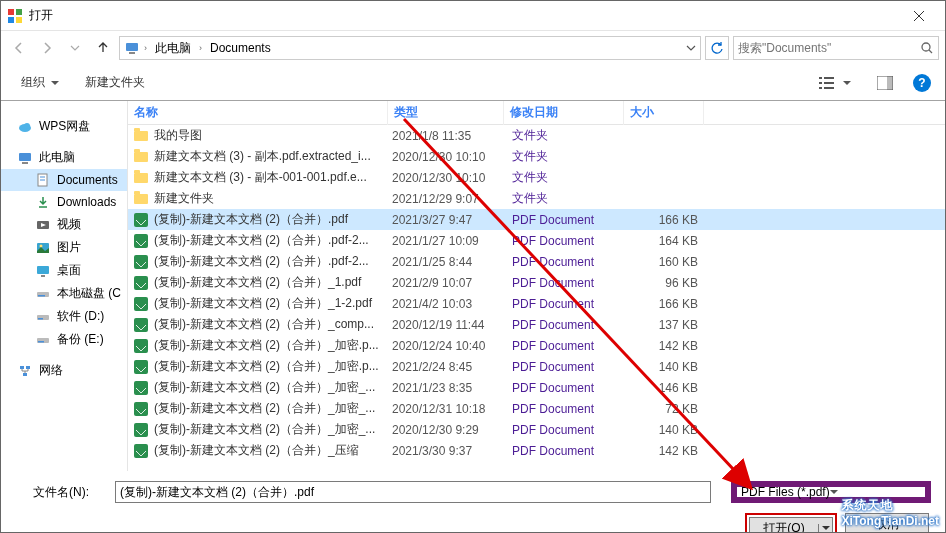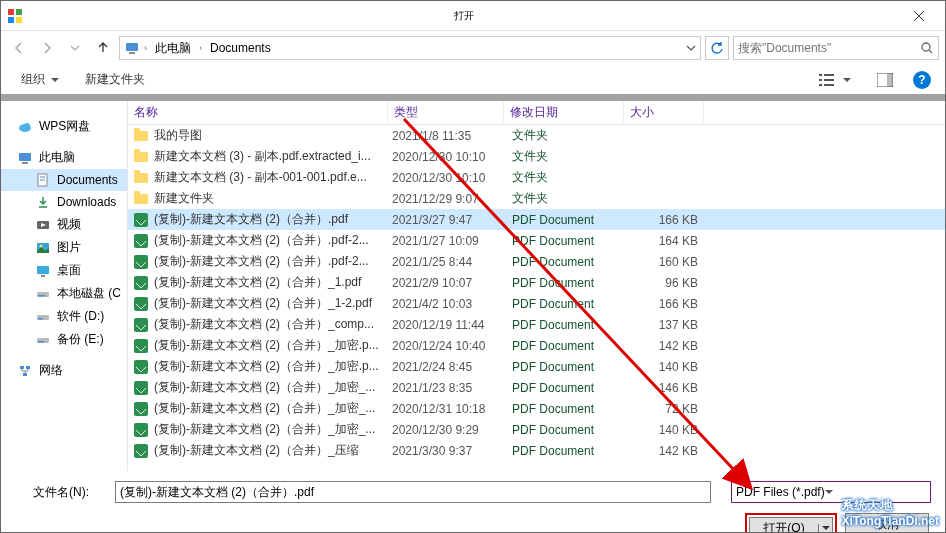--- a/index.html
+++ b/index.html
@@ -1,67 +1,67 @@
 <!DOCTYPE html>
 <html><head>
 <meta charset="utf-8">
 <style>
 * { box-sizing: border-box; margin: 0; padding: 0; font-family: "Microsoft YaHei", "Segoe UI", sans-serif; font-size: 12px; }
 body { background: #fff; width: 946px; height: 533px; border: 1px solid #666; overflow: hidden; position: relative; }
 .titlebar { height: 30px; display: flex; align-items: center; padding: 0 6px; border-bottom: 1px solid #e5e5e5; }
 .app-icon { width: 16px; height: 16px; margin-right: 6px; }
-.title-text { flex: 1; font-size: 10px; text-align: center; }
+.title-text { flex: 1; font-size: 12px; }
 .close-btn { width: 40px; height: 28px; display: flex; align-items: center; justify-content: center; font-size: 14px; color: #333; }
 .navbar { height: 34px; display: flex; align-items: center; padding: 4px 6px; gap: 4px; }
 .nav-arrow { width: 24px; height: 24px; display: flex; align-items: center; justify-content: center; color: #888; }
 .nav-arrow.enabled { color: #333; }
 .breadcrumb-box { flex: 1; height: 24px; border: 1px solid #ccc; display: flex; align-items: center; padding: 0 4px; gap: 2px; }
 .bc-icon { width: 16px; height: 16px; display:flex; align-items:center; justify-content:center; }
 .bc-sep { color: #666; font-size: 9px; padding: 0 2px; }
 .bc-seg { padding: 2px 4px; }
 .bc-drop { margin-left: auto; display:flex; align-items:center; gap:4px; }
 .refresh-btn { width: 24px; height: 24px; display:flex; align-items:center; justify-content:center; border:1px solid #ccc; color:#0066cc; }
 .searchbox { width: 206px; height: 24px; border: 1px solid #ccc; display:flex; align-items:center; padding: 0 4px; }
 .searchbox input { border: none; outline: none; flex:1; font-size: 12px; color:#777; }
 .search-icon { color:#666; }
-.toolbar { height: 36px; display:flex; align-items:center; padding: 4px 14px; border-bottom:7px solid #a3a3a3; gap:14px; }
+.toolbar { height: 36px; display:flex; align-items:center; padding: 4px 14px; border-bottom:1px solid #a3a3a3; gap:14px; }
 .toolbar-spacer { flex:1; }
 .toolbar .tbtn { padding: 4px 6px; display:flex; align-items:center; gap:6px; color:#333; }
 .help-icon { width:18px; height:18px; border-radius:50%; background:#0078d7; color:#fff; display:flex; align-items:center; justify-content:center; font-size:11px; font-weight:bold; }
 .main { display:flex; height: 370px; }
 .sidebar { width: 126px; overflow:hidden; padding: 6px 0; }
 .sb-item { display:flex; align-items:center; gap:6px; padding: 3px 6px 3px 16px; white-space: nowrap; }
 .sb-item.sub { padding-left: 34px; }
 .sb-item.selected { background:#cde8ff; }
 .sb-spacer { height: 8px; }
 .sb-icon { width:16px; height:16px; display:flex; align-items:center; justify-content:center; flex-shrink:0; }
 .filepane { flex:1; border-left:1px solid #e5e5e5; display:flex; flex-direction:column; overflow:hidden; }
 .fileheader { display:flex; border-bottom:1px solid #e5e5e5; height: 24px; align-items:center; }
-.fh-col { padding: 4px 6px; border-right:1px solid #eee; color:#4c1d95; font-size:12px; }
+.fh-col { padding: 4px 6px; border-right:1px solid #eee; color:#3b82f6; font-size:12px;font-weight:bold; }
 .fh-name { width: 260px; }
 .fh-date { width: 120px; }
 .fh-type { width: 116px; }
 .fh-size { width: 80px; text-align:left; }
 .filelist { flex:1; overflow:hidden; }
 .filerow { display:flex; align-items:center; height: 21px; padding-left: 4px; color:#333; }
 .filerow.selected { background:#cde8ff; }
 .fc-icon { width:18px; display:flex; align-items:center; justify-content:center; }
 .fc-name { width: 242px; padding-left:4px; white-space:nowrap; overflow:hidden; text-overflow:ellipsis; }
 .fc-date { width: 120px; color:#555; }
-.fc-type { width: 116px; color:#14532d; }
+.fc-type { width: 116px; color:#4c1d95; }
 .fc-size { width: 80px; text-align:right; padding-right:10px; color:#555; }
 .folder-ico { width:14px; height:10px; background:#ffd86b; border-radius:1px; position:relative; }
 .folder-ico:before { content:""; position:absolute; top:-3px; left:0; width:6px; height:3px; background:#ffd86b; border-radius:1px 1px 0 0; }
 .pdf-ico { width:14px; height:14px; background:#2a8f4e; border-radius:2px; position:relative; }
 .pdf-ico:after { content:""; position:absolute; left:3px; top:3px; width:8px; height:8px; border:1.5px solid #fff; border-radius:1px; border-top:none; border-right:none; transform:rotate(-45deg); box-sizing:border-box; }
 .bottom { padding: 10px 14px 10px 14px; position:relative; }
 .filename-row { display:flex; align-items:center; gap:20px; margin-bottom:10px; }
 .filename-label { width:80px; text-align:right; padding-right:6px; }
 .filename-input { flex:1; height:22px; border:1px solid #7a7a7a; padding:0 4px; font-size:12px; }
-.filter-select { width:200px; height:22px; border:1px solid #701a75; padding:0 4px; font-size:12px; display:flex; align-items:center; justify-content:flex-start; }
+.filter-select { width:200px; height:22px; border:6px solid #701a75; padding:0 4px; font-size:12px; display:flex; align-items:center; justify-content:flex-start; }
 .btn-row { display:flex; justify-content:flex-end; gap:8px; padding-right:2px; }
 .btn { width:84px; height:22px; border:1px solid #7a7a7a; background:#e1e1e1; display:flex; align-items:center; justify-content:center; font-size:12px; }
 .btn-open-wrap { border:2px solid #c00; padding:2px; }
 .btn-drop { width:14px; border-left:1px solid #7a7a7a; display:flex; align-items:center; justify-content:center; }
 .btn-open { display:flex; }
 .btn-open .main-b { flex:1; display:flex; align-items:center; justify-content:center; }
 .arrow-svg { position:absolute; left:398px; top:113px; pointer-events:none; }
 .watermark { position:absolute; right:6px; bottom:4px; font-size:14px; font-weight:bold; color:#fff; text-shadow:0 0 3px #2b74c9,0 0 3px #2b74c9,0 0 3px #2b74c9; letter-spacing:1px; }
 .watermark .sub { font-size:12px; display:block; letter-spacing:0; }
 svg { display:block; }

